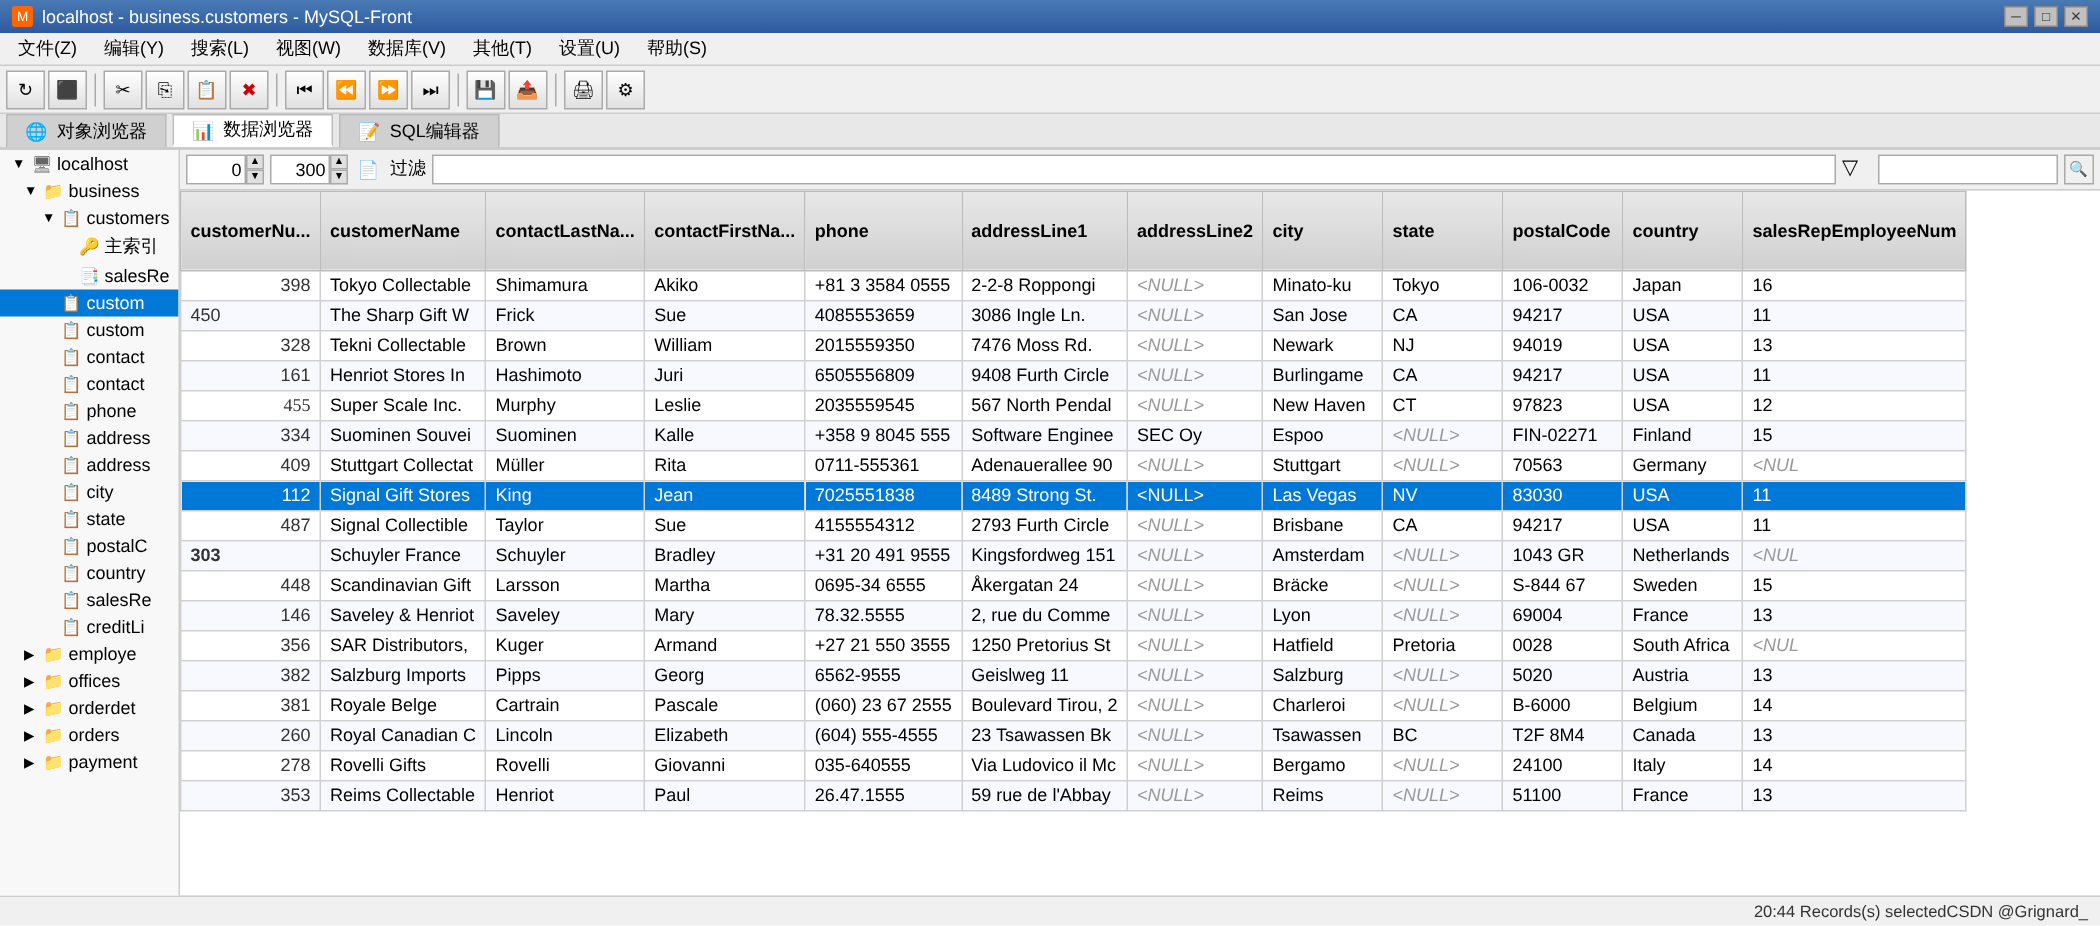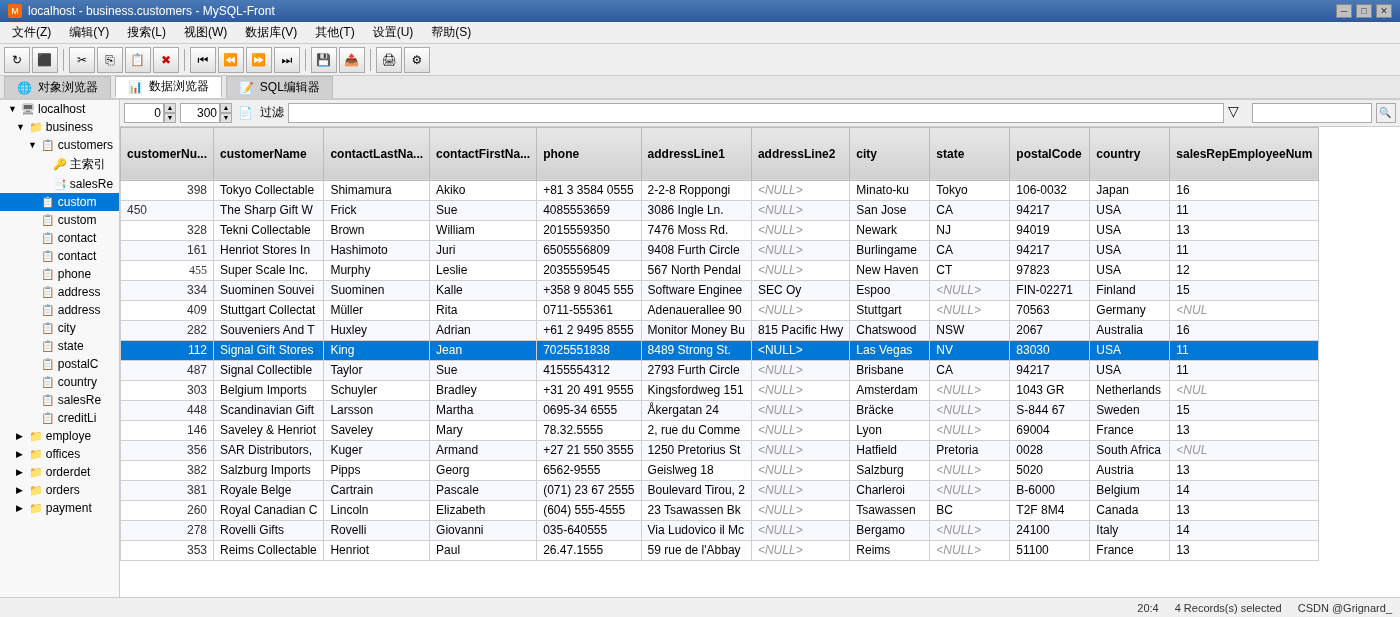--- a/index.html
+++ b/index.html
@@ -178,21 +178,21 @@
       background: #f0f0f0;
       height: 20px;
       display: flex;
       align-items: center;
       justify-content: space-between;
       border-top: 1px solid #ccc;
       padding: 0 8px;
       font-size: 11px;
       color: #333;
     }
-    .status-right { display: flex; gap: 16px; }
+    .status-right { display: flex; }
     
     
     .sidebar::-webkit-scrollbar { width: 10px; }
     .sidebar::-webkit-scrollbar-track { background: #f0f0f0; }
     .sidebar::-webkit-scrollbar-thumb { background: #c0c0c0; border: 1px solid #aaa; }
   </style>
 </head>
 <body>
 
 <div class="title-bar">
@@ -515,34 +515,20 @@
               <td>Rita</td>
               <td>0711-555361</td>
               <td>Adenauerallee 90</td>
               <td class="null-val">&lt;NULL&gt;</td>
               <td>Stuttgart</td>
               <td class="null-val">&lt;NULL&gt;</td>
               <td>70563</td>
               <td>Germany</td>
               <td class="null-val">&lt;NUL</td>
             </tr>
-            <tr>
-              <td style="text-align: right; color: rgb(51, 51, 51);">282</td>
-              <td>Souveniers And T</td>
-              <td>Huxley</td>
-              <td>Adrian</td>
-              <td>+61 2 9495 8555</td>
-              <td>Monitor Money Bu</td>
-              <td>815 Pacific Hwy</td>
-              <td>Chatswood</td>
-              <td>NSW</td>
-              <td>2067</td>
-              <td>Australia</td>
-              <td>16</td>
-            </tr>
             <tr class="selected">
               <td style="text-align: right; color: white;">112</td>
               <td>Signal Gift Stores</td>
               <td>King</td>
               <td>Jean</td>
               <td>7025551838</td>
               <td>8489 Strong St.</td>
               <td>&lt;NULL&gt;</td>
               <td>Las Vegas</td>
               <td>NV</td>
@@ -558,22 +544,22 @@
               <td>4155554312</td>
               <td>2793 Furth Circle</td>
               <td class="null-val">&lt;NULL&gt;</td>
               <td>Brisbane</td>
               <td>CA</td>
               <td>94217</td>
               <td>USA</td>
               <td>11</td>
             </tr>
             <tr>
-              <td style="text-align: right; color: rgb(51, 51, 51);">303</td>
-              <td>Belgium Imports</td>
+              <td style="text-align: left; color: rgb(51, 51, 51); font-weight: bold;">303</td>
+              <td>Schuyler France</td>
               <td>Schuyler</td>
               <td>Bradley</td>
               <td>+31 20 491 9555</td>
               <td>Kingsfordweg 151</td>
               <td class="null-val">&lt;NULL&gt;</td>
               <td>Amsterdam</td>
               <td class="null-val">&lt;NULL&gt;</td>
               <td>1043 GR</td>
               <td>Netherlands</td>
               <td class="null-val">&lt;NUL</td>
@@ -619,34 +605,34 @@
               <td>0028</td>
               <td>South Africa</td>
               <td class="null-val">&lt;NUL</td>
             </tr>
             <tr>
               <td style="text-align: right; color: rgb(51, 51, 51);">382</td>
               <td>Salzburg Imports</td>
               <td>Pipps</td>
               <td>Georg</td>
               <td>6562-9555</td>
-              <td>Geislweg 18</td>
+              <td>Geislweg 11</td>
               <td class="null-val">&lt;NULL&gt;</td>
               <td>Salzburg</td>
               <td class="null-val">&lt;NULL&gt;</td>
               <td>5020</td>
               <td>Austria</td>
               <td>13</td>
             </tr>
             <tr>
               <td style="text-align: right; color: rgb(51, 51, 51);">381</td>
               <td>Royale Belge</td>
               <td>Cartrain</td>
               <td>Pascale</td>
-              <td>(071) 23 67 2555</td>
+              <td>(060) 23 67 2555</td>
               <td>Boulevard Tirou, 2</td>
               <td class="null-val">&lt;NULL&gt;</td>
               <td>Charleroi</td>
               <td class="null-val">&lt;NULL&gt;</td>
               <td>B-6000</td>
               <td>Belgium</td>
               <td>14</td>
             </tr>
             <tr>
               <td style="text-align: right; color: rgb(51, 51, 51);">260</td>

